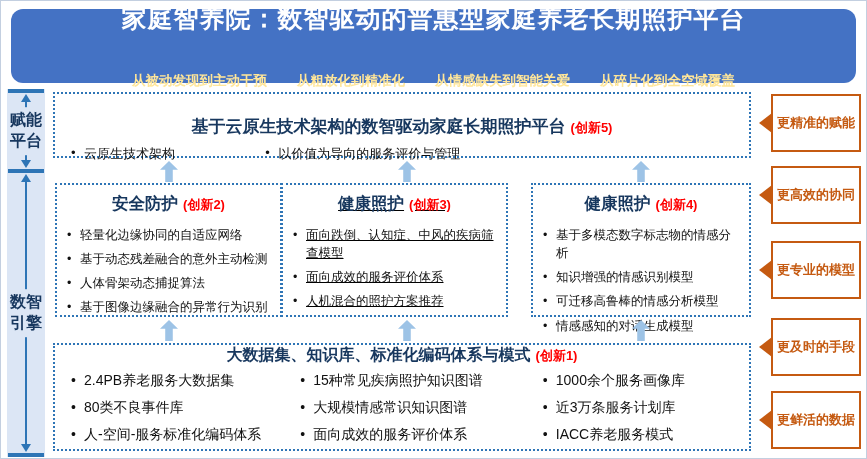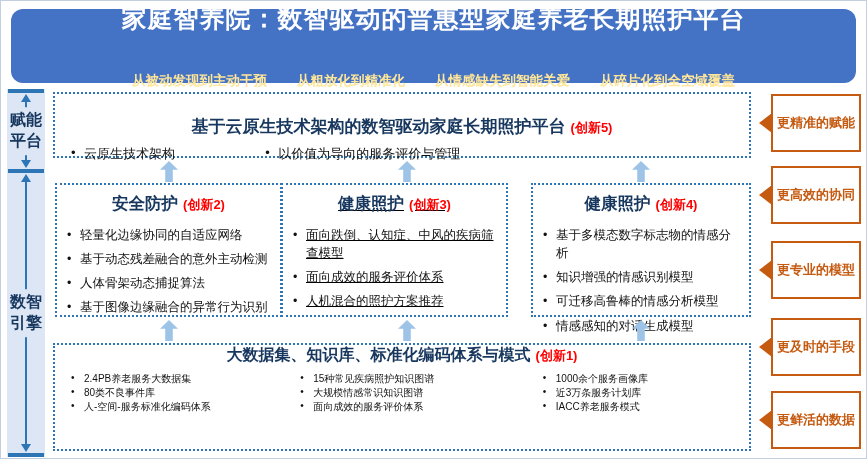--- a/index.html
+++ b/index.html
@@ -86,21 +86,22 @@
   .engine .box-head { margin-top:8px; font-size:16.5px; }
   .engine .tag { font-size:13px; }
   .engine-bullets { padding:5px 8px 0 6px; font-size:12.5px; }
   .engine-bullets .bullet { margin:6px 0; line-height:1.45; }
 
   .databox { left:52px; top:342px; width:698px; height:108px; }
   .databox .box-head { font-size:16px; }
   .databox .tag { font-size:13px; }
   .data-grid {
     display:grid; grid-template-columns: 34% 36% 30%;
-    padding:6px 8px 0 12px; font-size:10px;
+    padding:6px 8px 0 12px; font-size:14px;
+    row-gap:9px;
   }
 
   
   .up-arrow {
     position:absolute; width:18px; height:21px; background:#9DC3E6;
     -webkit-clip-path:polygon(50% 0, 100% 42%, 71% 42%, 71% 100%, 29% 100%, 29% 42%, 0 42%);
     clip-path:polygon(50% 0, 100% 42%, 71% 42%, 71% 100%, 29% 100%, 29% 42%, 0 42%);
   }
   .row1 { top:160px; }
   .row2 { top:319px; }

